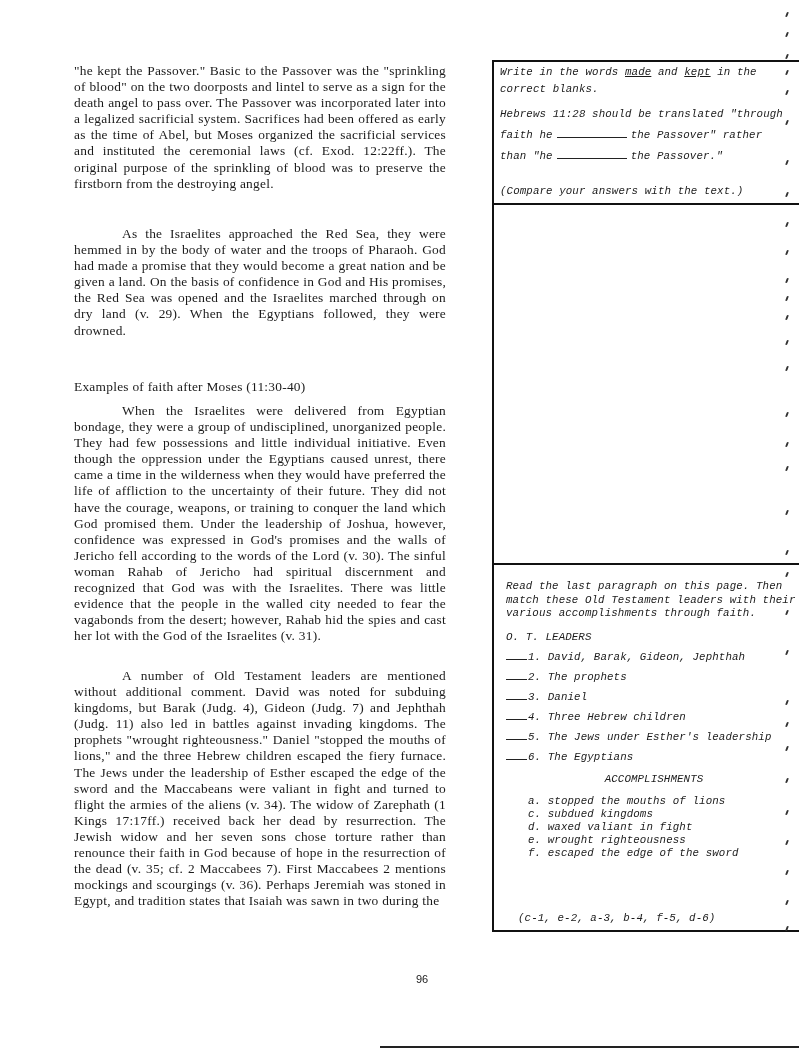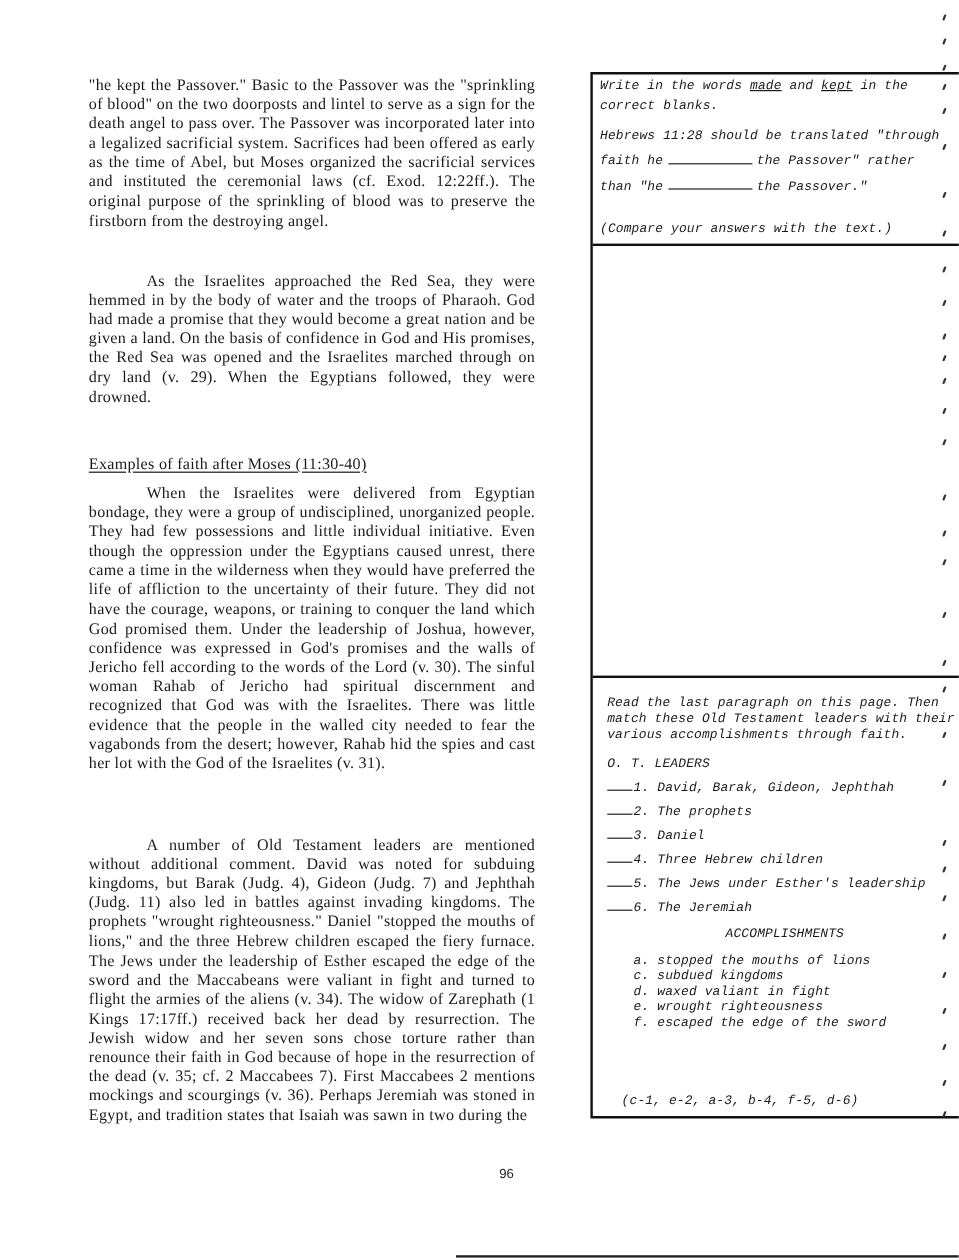--- a/index.html
+++ b/index.html
@@ -17,23 +17,23 @@
     letter-spacing: 0.25px;
     text-align: justify;
     color: #1a1a1a;
   }
   .body-text p { margin: 0; }
   .indent { text-indent: 48px; }
   #p1 { top: 63px; }
   #p2 { top: 226px; }
   #heading { top: 379px; left: 74px; position: absolute;
     font-family: "Liberation Serif", "DejaVu Serif", serif; font-size: 13.4px; letter-spacing: 0.25px;
-    text-decoration: underline; text-underline-offset: 2px; }
+    text-underline-offset: 2px; }
   #p3 { top: 403px; }
-  #p4 { top: 696px; }
+  #p4 { top: 668px; }
 
   
   .box {
     position: absolute;
     left: 457px;
     top: 60px;
     width: 319px;
     height: 872px;
     border: 2.5px solid #111;
     border-right-width: 3px;
@@ -125,21 +125,21 @@
       <div>match these Old Testament leaders with their</div>
       <div>various accomplishments through faith.</div>
 
       <div class="center">O. T. LEADERS</div>
 
       <div class="leader"><span class="ans-blank"></span><span>1.</span> <span>David, Barak, Gideon, Jephthah</span></div>
       <div class="leader"><span class="ans-blank"></span><span>2.</span> <span>The prophets</span></div>
       <div class="leader"><span class="ans-blank"></span><span>3.</span> <span>Daniel</span></div>
       <div class="leader"><span class="ans-blank"></span><span>4.</span> <span>Three Hebrew children</span></div>
       <div class="leader"><span class="ans-blank"></span><span>5.</span> <span>The Jews under Esther's leadership</span></div>
-      <div class="leader"><span class="ans-blank"></span><span>6.</span> <span>The Jeremiah</span></div>
+      <div class="leader"><span class="ans-blank"></span><span>6.</span> <span>The Egyptians</span></div>
 
       <div class="accomp-head">ACCOMPLISHMENTS</div>
 
       <div class="accomp"><span>a.</span> <span>stopped the mouths of lions</span></div>
       <div class="accomp"><span>c.</span> <span>subdued kingdoms</span></div>
       <div class="accomp"><span>d.</span> <span>waxed valiant in fight</span></div>
       <div class="accomp"><span>e.</span> <span>wrought righteousness</span></div>
       <div class="accomp"><span>f.</span> <span>escaped the edge of the sword</span></div>
     </div>
 

